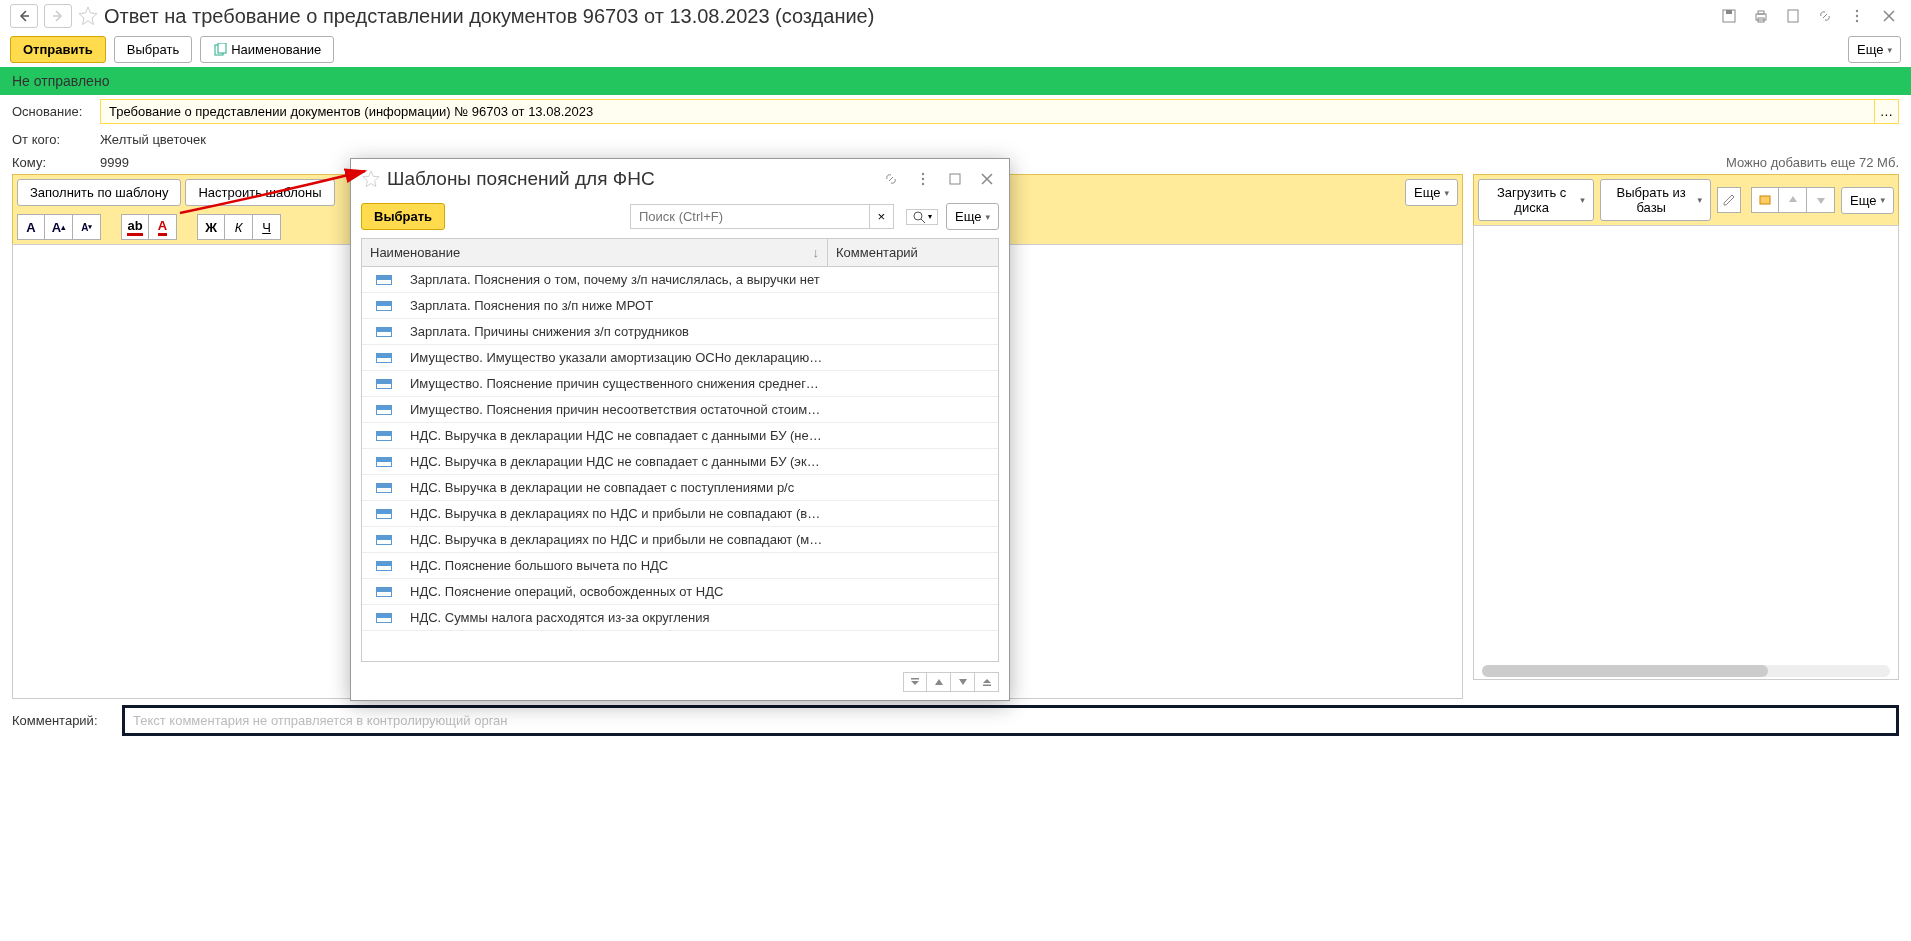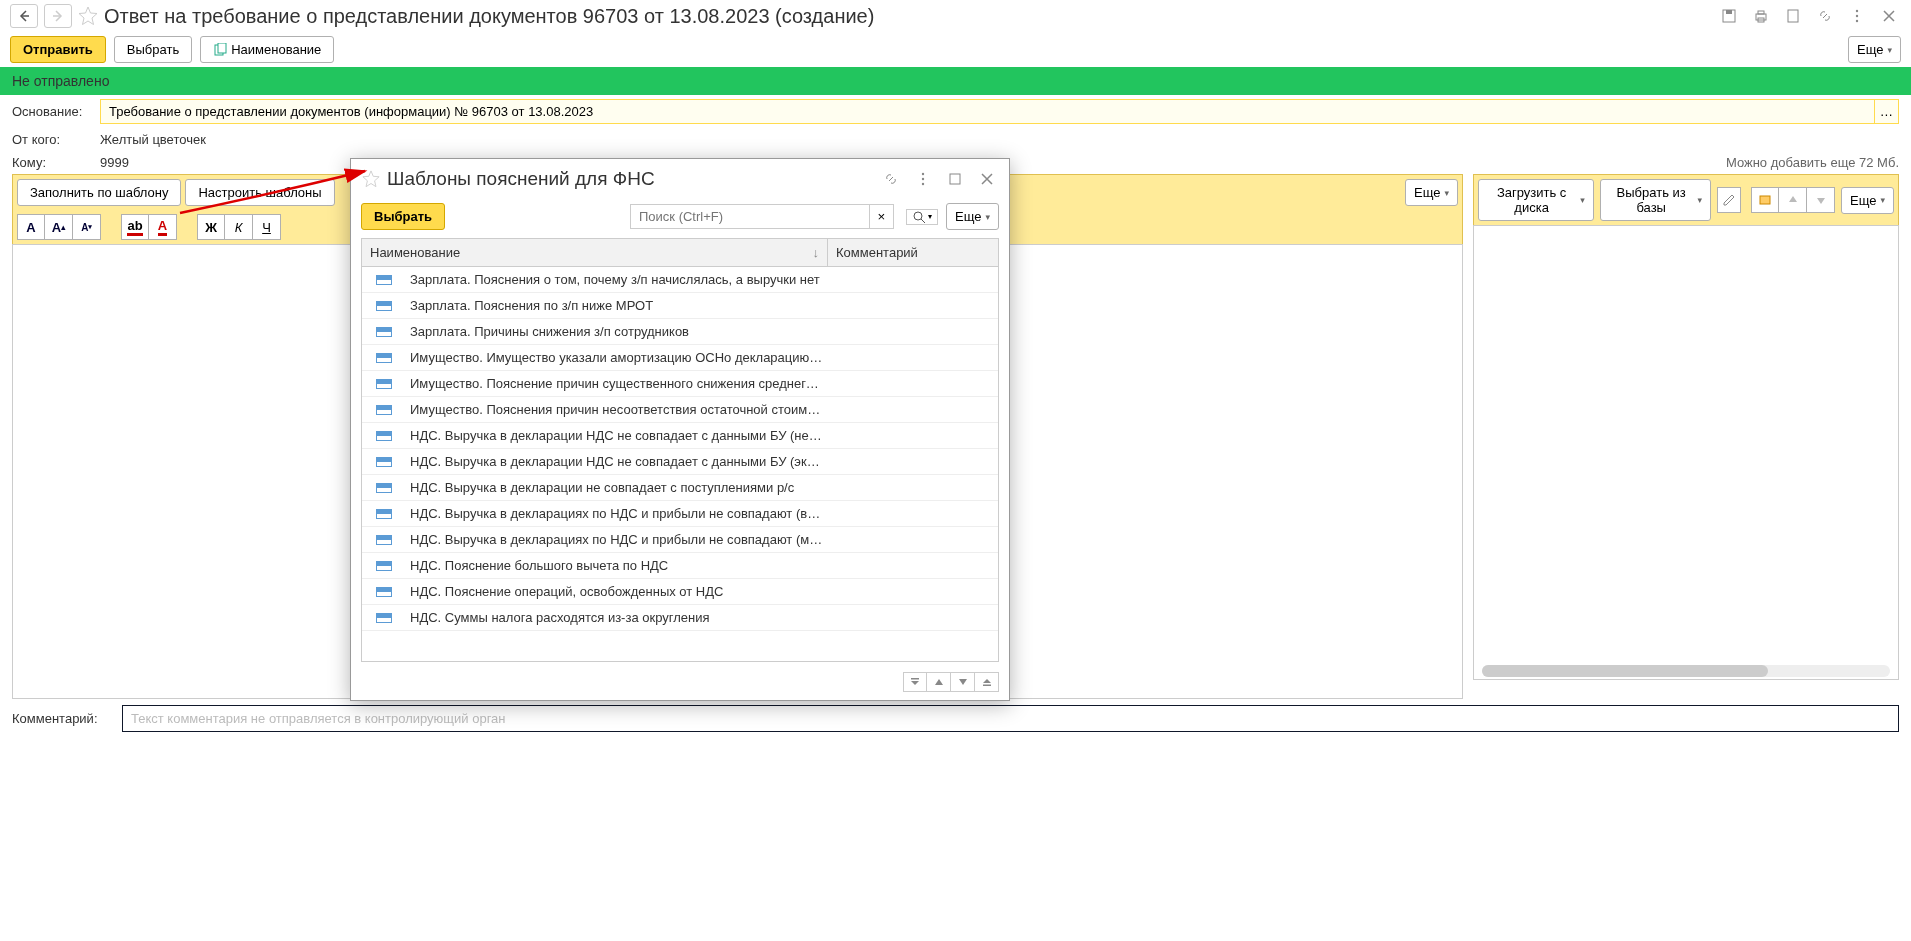--- a/index.html
+++ b/index.html
@@ -55,21 +55,21 @@
 .icon-group { display: flex; gap: 0; }
 .icon-group .icon-btn + .icon-btn { border-left: none; }
 
 
 .right-content { border: 1px solid #ccc; height: 455px; background: #fff; position: relative; }
 .right-scrollbar { position: absolute; bottom: 2px; left: 8px; right: 8px; height: 12px; background: #eee; border-radius: 6px; }
 .right-scrollbar-thumb { position: absolute; left: 0; top: 0; width: 70%; height: 100%; background: #ccc; border-radius: 6px; }
 
 
 .comment-row { display: flex; align-items: center; padding: 6px 12px; gap: 20px; }
-.comment-input { flex: 1; border: 1px solid #0f172a; padding: 5px 8px; font-size: 13px; }
+.comment-input { flex: 1; border: 3px solid #0f172a; padding: 5px 8px; font-size: 13px; }
 .comment-input::placeholder { color: #bbb; }
 
 
 .modal { position: absolute; left: 350px; top: 158px; width: 660px; height: 543px; background: #fff; border: 1px solid #999; box-shadow: 0 4px 20px rgba(0,0,0,0.3); display: flex; flex-direction: column; }
 .modal-header { display: flex; align-items: center; padding: 8px 10px; gap: 6px; }
 .modal-title { font-size: 19px; flex: 1; }
 .modal-header-actions { display: flex; gap: 8px; align-items: center; }
 .modal-toolbar { display: flex; align-items: center; padding: 4px 10px 8px; gap: 8px; }
 .search-wrap { display: flex; margin-left: auto; }
 .search-input { width: 240px; border: 1px solid #ccc; padding: 4px 8px; font-size: 13px; }

